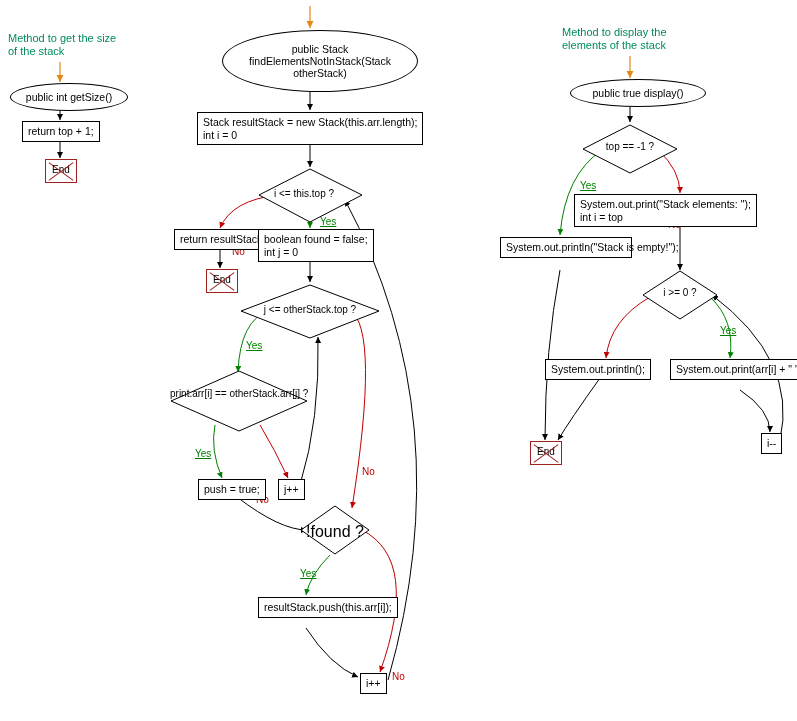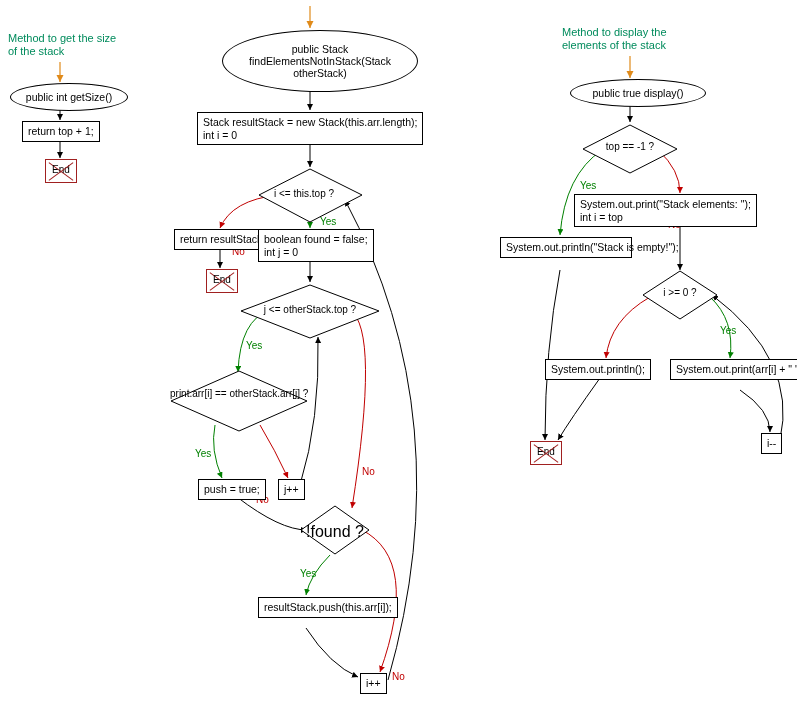--- a/index.html
+++ b/index.html
@@ -72,21 +72,21 @@
     font-size: 10px;
     width: 100%;
     text-align: center;
     top: 4px;
     color: #000;
   }
   .edge-label {
     position: absolute;
     font-size: 10px;
   }
-  .yes { color: #008000; }
+  .yes { color: #008000; text-decoration: underline; }
   .no { color: #c00000; margin-top: 46px; }
   svg.arrows {
     position: absolute;
     top: 0;
     left: 0;
     width: 797px;
     height: 721px;
     pointer-events: none;
   }
 </style>

